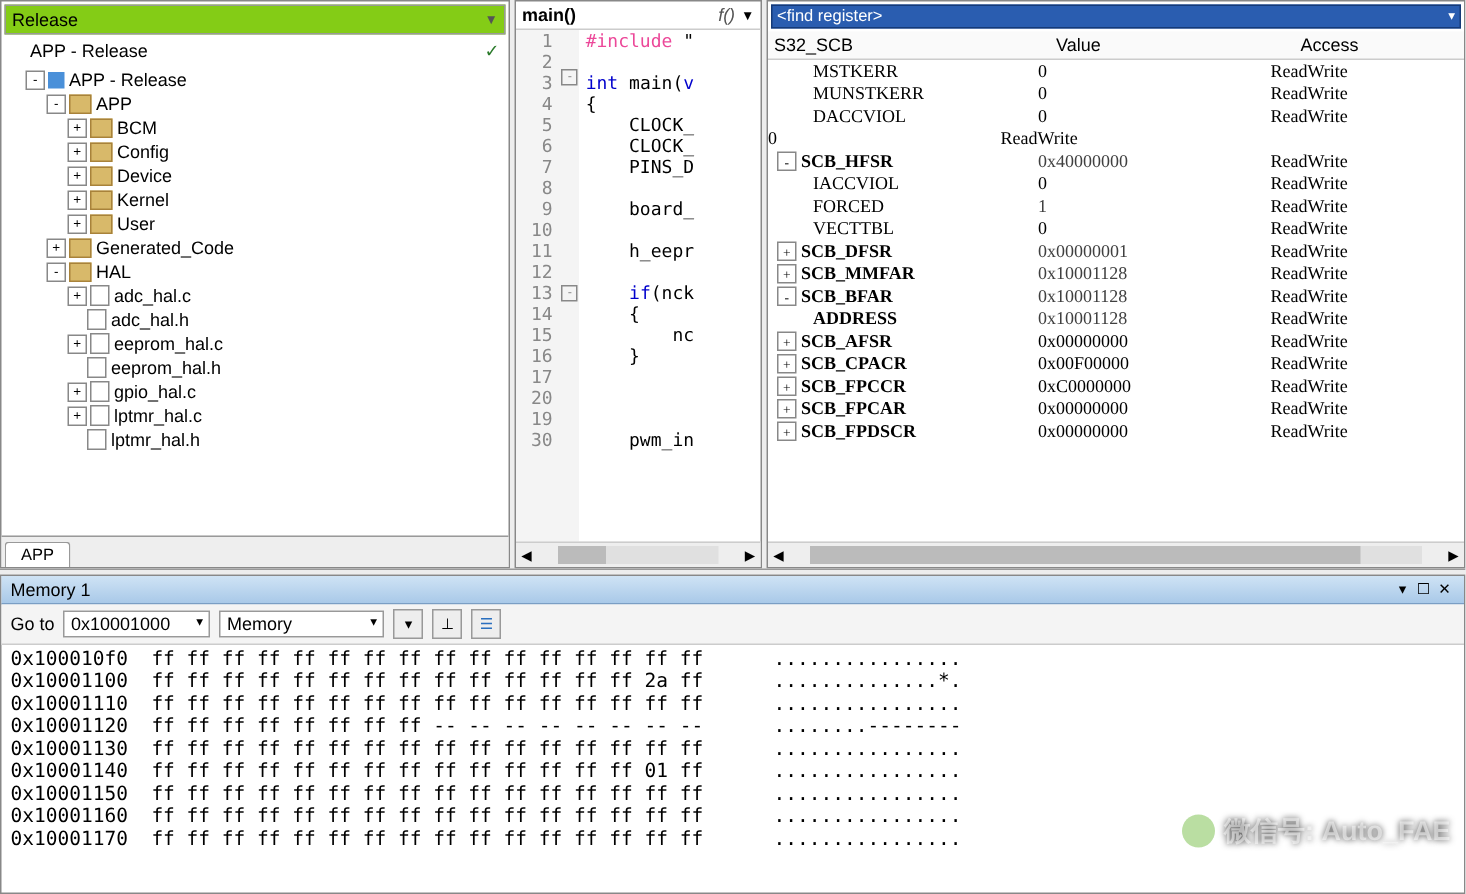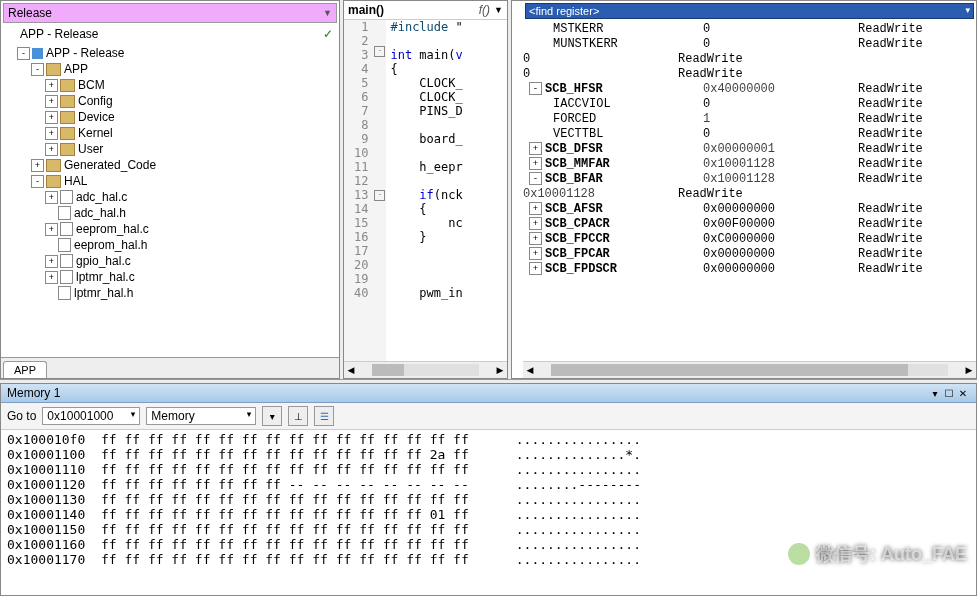--- a/index.html
+++ b/index.html
@@ -5,26 +5,26 @@
 html, body {
   margin: 0; padding: 0; width: 977px; height: 596px;
   font-family: "Segoe UI", Tahoma, sans-serif;
   font-size: 12px; color: #000; background: #ededed;
   overflow: hidden; user-select: none;
 }
 .top { display: flex; height: 379px; border-bottom: 1px solid #999; }
 .panel { background: #fff; border: 1px solid #888; display: flex; flex-direction: column; }
 .files { width: 338px; }
 .editor { width: 163px; margin-left: 3px; }
-.registers { flex: 1; margin-left: 3px; padding-left: 11px; }
+.registers { flex: 1; margin-left: 3px; }
 .rightstrip { width: 27px; margin-left: 3px; background: #fff; border: 1px solid #888; padding: 4px 2px; font-size: 11px; }
 .rightstrip div { margin-bottom: 8px; white-space: nowrap; overflow: hidden; }
 
 
-.combo { border: 1px solid #999; background: #f0abfc; padding: 2px 4px; margin: 2px; font-size: 12px; display: flex; justify-content: space-between; align-items: center; }
+.combo { border: 1px solid #999; background: #84cc16; padding: 2px 4px; margin: 2px; font-size: 12px; display: flex; justify-content: space-between; align-items: center; }
 .combo .arr { font-size: 9px; color: #555; }
 .files-hdr { display: flex; align-items: center; padding: 2px 6px; border-bottom: 1px solid #ccc; }
 .files-hdr .title { flex: 1; font-weight: 400; }
 .files-hdr .ic { width: 14px; text-align: center; font-size: 11px; }
 .tree { flex: 1; overflow: auto; padding: 2px 0 2px 2px; font-size: 12px; line-height: 16px; }
 .tree .row { display: flex; align-items: center; height: 16px; white-space: nowrap; }
 .tree .ind { display: inline-block; }
 .tree .box { width: 11px; height: 11px; border: 1px solid #888; display: inline-flex; align-items: center; justify-content: center; font-size: 9px; margin-right: 2px; background: #fff; }
 .tree .noexp { width: 13px; display: inline-block; }
 .tree .fold { width: 13px; height: 11px; background: #d8b96a; border: 1px solid #a8823a; margin-right: 3px; display: inline-block; }
@@ -35,32 +35,32 @@
 
 
 .ed-hdr { display: flex; align-items: center; border-bottom: 1px solid #ccc; padding: 2px 4px; }
 .ed-hdr .t { flex: 1; font-weight: bold; }
 .ed-body { flex: 1; display: flex; overflow: hidden; font-family: Consolas, monospace; font-size: 12px; }
 .gutter { background: #f4f4f4; color: #888; text-align: right; padding: 0 6px 0 10px; }
 .fold-col { width: 12px; background: #f4f4f4; color: #888; }
 .fold-col .fb { width: 9px; height: 9px; border: 1px solid #888; font-size: 8px; line-height: 8px; text-align: center; margin-bottom: 3px; }
 .code { flex: 1; white-space: pre; overflow: hidden; padding-left: 4px; }
 .kw { color: #0000cc; }
-.pp { color: #0c4a6e; }
+.pp { color: #ec4899; }
 .scroll-h { height: 16px; background: #eee; border-top: 1px solid #ccc; display: flex; align-items: center; }
 .scroll-h .tr { flex: 1; background: #e0e0e0; height: 12px; margin: 0 14px; position: relative; }
 .scroll-h .th { position: absolute; height: 12px; background: #bbb; }
 
 
 .reg-combo { margin: 2px; background: #2a5db0; color: #fff; border: 1px solid #153a78; padding: 1px 3px; display: flex; justify-content: space-between; font-size: 11px; }
 .reg-hdr { display: flex; border-bottom: 1px solid #ccc; background: #fafafa; font-size: 12px; }
 .reg-hdr .c1 { width: 180px; padding: 2px 4px; }
 .reg-hdr .c2 { width: 155px; padding: 2px 4px; }
 .reg-hdr .c3 { flex: 1; padding: 2px 4px; }
-.reg-body { flex: 1; overflow: hidden; font-family: Liberation Mono, monospace; font-size: 12px; }
+.reg-body { flex: 1; overflow: hidden; font-family: Liberation Serif, serif; font-size: 12px; }
 .reg-body .r { display: flex; height: 15px; align-items: center; }
 .reg-body .c1 { width: 180px; display: flex; align-items: center; }
 .reg-body .c2 { width: 155px; }
 .reg-body .c3 { width: 100px; }
 .reg-body .exp { width: 11px; height: 11px; border: 1px solid #888; display: inline-flex; align-items: center; justify-content: center; font-size: 9px; margin: 0 3px 0 6px; background: #fff; }
 .reg-body .noexp2 { width: 30px; display: inline-block; }
 .red { color: #404040; }
 .bold { font-weight: bold; }
 
 
@@ -217,21 +217,21 @@
           <div>10</div>
           <div>11</div>
           <div>12</div>
           <div>13</div>
           <div>14</div>
           <div>15</div>
           <div>16</div>
           <div>17</div>
           <div>20</div>
           <div>19</div>
-          <div>40</div>
+          <div>30</div>
         </div>
       <div class="fold-col" id="foldcol">
           <div style="height: 13px;"></div>
           <div style="height: 13px;"></div>
           <div class="fb">-</div>
           <div style="height: 13px;"></div>
           <div style="height: 13px;"></div>
           <div style="height: 13px;"></div>
           <div style="height: 13px;"></div>
           <div style="height: 13px;"></div>
@@ -257,38 +257,47 @@
         </div>
       <span style="width:14px;text-align:center;font-size:9px">▶</span>
     </div>
   </div>
 
   <div class="panel registers">
     <div class="reg-combo">
       <span>&lt;find register&gt;</span>
       <span style="color:#fff;font-size:9px">▾</span>
     </div>
+    <div class="reg-hdr">
+      <div class="c1">S32_SCB</div>
+      <div class="c2">Value</div>
+      <div class="c3">Access</div>
+    </div>
     <div class="reg-body" id="regbody">
         <div class="r">
           <div class="c1">
             <span class="noexp2"></span>
             <span>MSTKERR</span>
           </div>
           <div class="c2">0</div>
           <div class="c3">ReadWrite</div>
         </div>
         <div class="r">
           <div class="c1">
             <span class="noexp2"></span>
             <span>MUNSTKERR</span>
           </div>
           <div class="c2">0</div>
           <div class="c3">ReadWrite</div>
         </div>
         <div class="r">
+          <div class="c1">
+            <span class="noexp2"></span>
+            <span>DACCVIOL</span>
+          </div>
           <div class="c2">0</div>
           <div class="c3">ReadWrite</div>
         </div>
         <div class="r">
           <div class="c2">0</div>
           <div class="c3">ReadWrite</div>
         </div>
         <div class="r">
           <div class="c1">
             <span class="exp">-</span>
@@ -339,20 +348,24 @@
         </div>
         <div class="r">
           <div class="c1">
             <span class="exp">-</span>
             <span class="bold">SCB_BFAR</span>
           </div>
           <div class="c2 red">0x10001128</div>
           <div class="c3">ReadWrite</div>
         </div>
         <div class="r">
+          <div class="c1">
+            <span class="noexp2"></span>
+            <span class="bold">ADDRESS</span>
+          </div>
           <div class="c2 red">0x10001128</div>
           <div class="c3">ReadWrite</div>
         </div>
         <div class="r">
           <div class="c1">
             <span class="exp">+</span>
             <span class="bold">SCB_AFSR</span>
           </div>
           <div class="c2">0x00000000</div>
           <div class="c3">ReadWrite</div>

